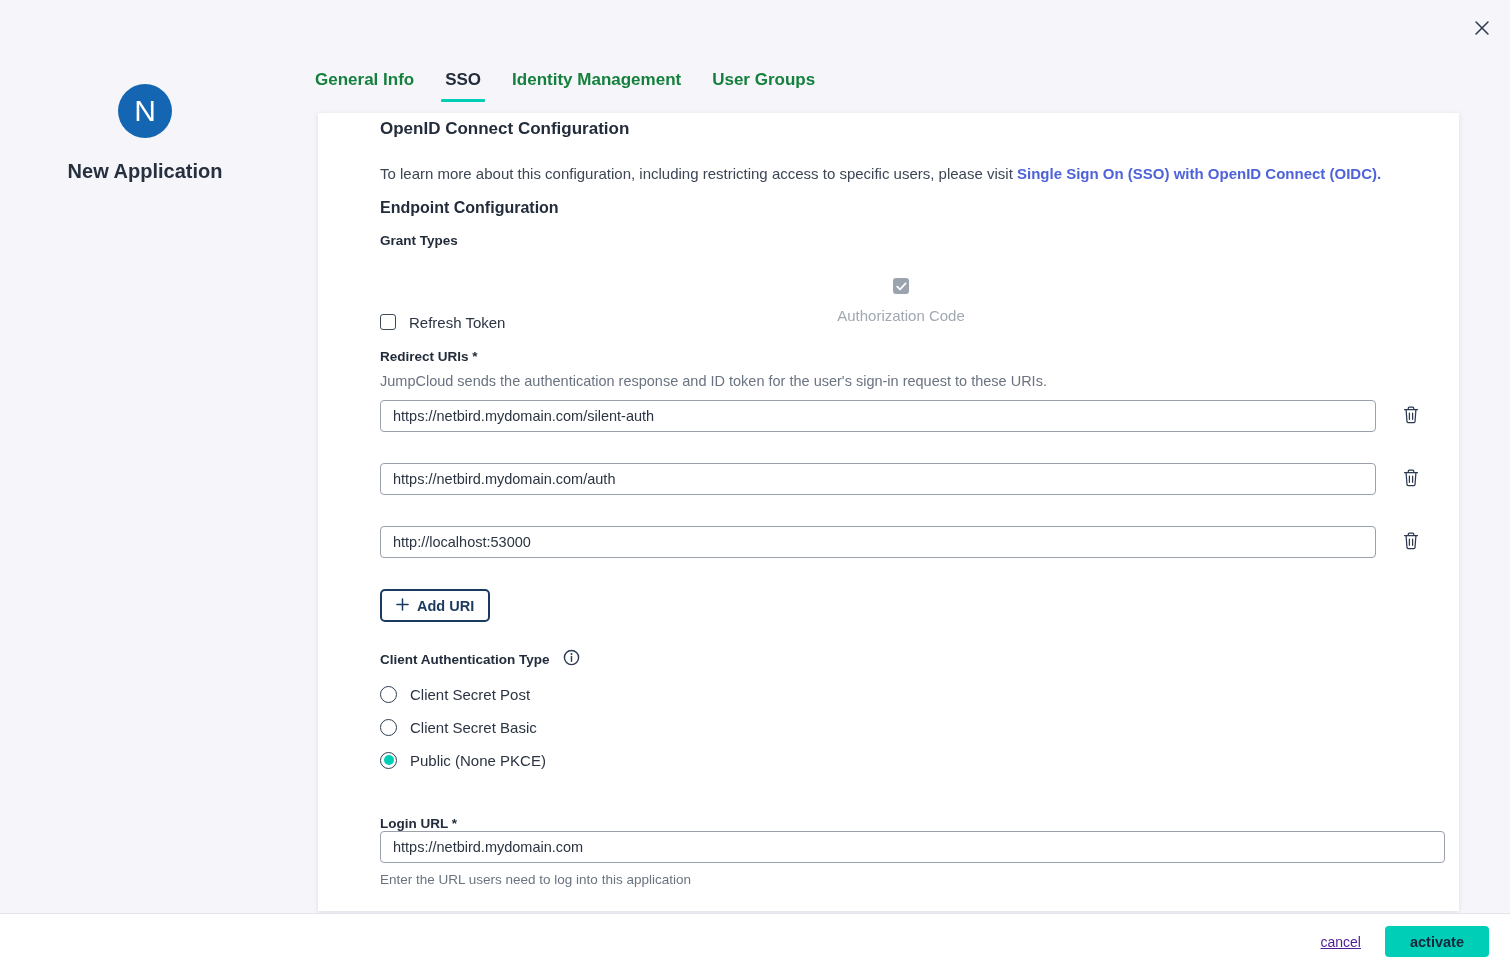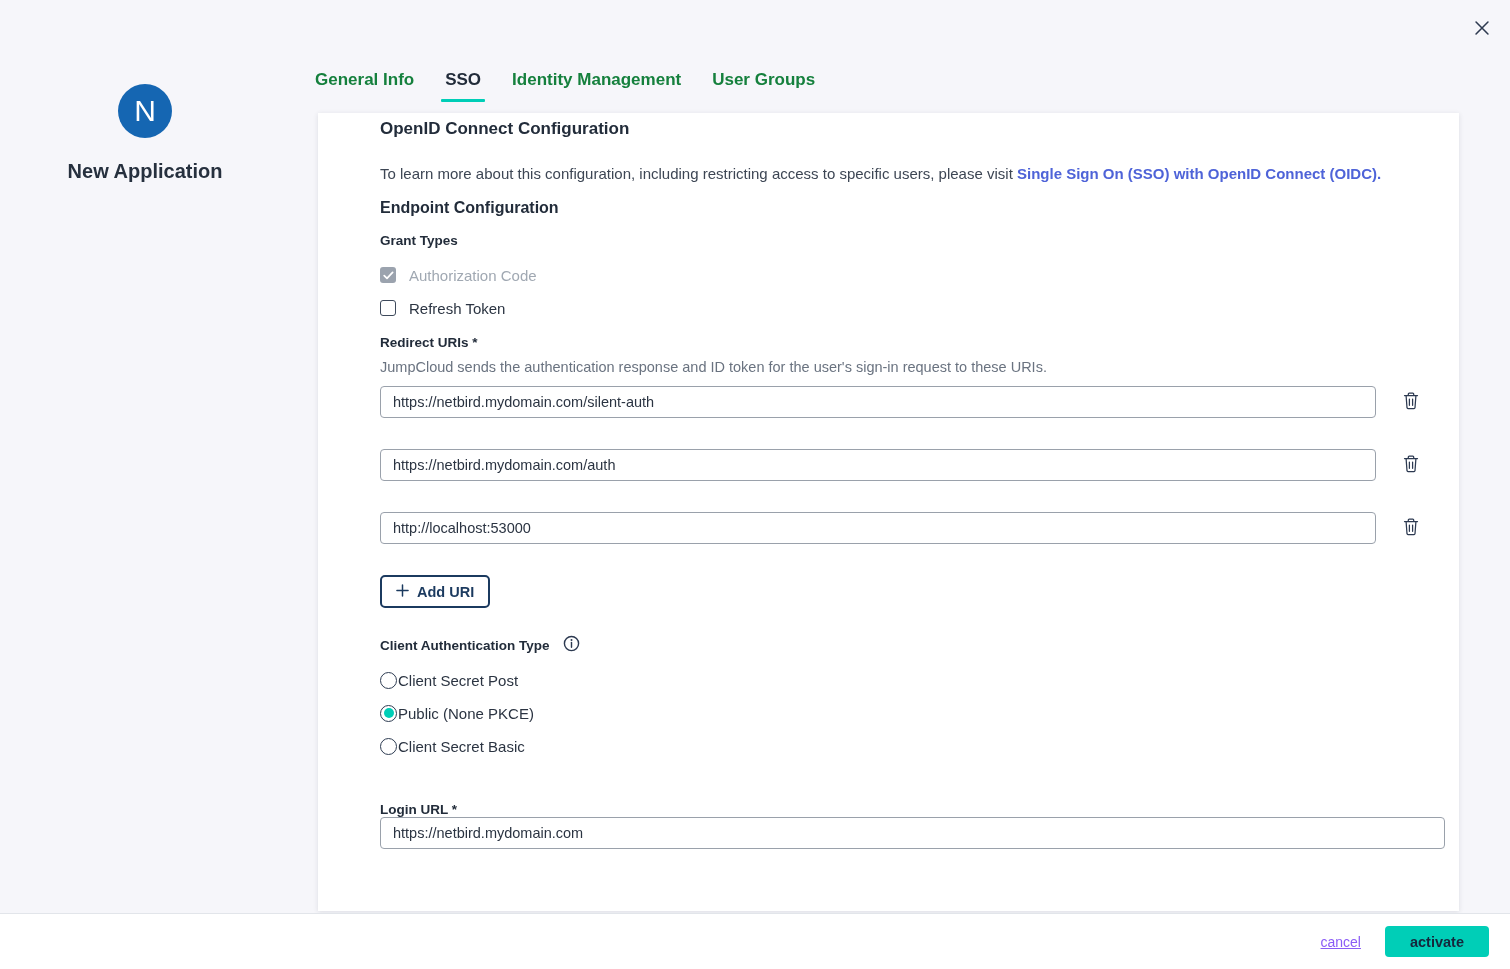--- a/index.html
+++ b/index.html
@@ -55,21 +55,21 @@
   .card h2 { font-size: 17px; font-weight: 700; color: #222c3a; }
   .intro { margin-top: 26px; font-size: 15px; color: #3d4654; }
   .intro .link { color: #4e63d8; font-weight: 700; text-decoration: none; cursor: pointer; }
   .card h3 { margin-top: 17px; font-size: 16px; font-weight: 700; color: #222c3a; }
 
   .field-label { margin-top: 16px; font-size: 13.5px; font-weight: 700; color: #222c3a; }
   .field-label.with-info { margin-top: 27px; display: flex; align-items: center; gap: 13px; }
 
   
   .check-row { display: flex; align-items: center; gap: 13px; height: 22px; cursor: pointer; }
-  .check-row.first { margin-top: 16px; }
+  .check-row.first { margin-top: 30px; flex-direction: column; }
   .check-row + .check-row { margin-top: 11px; }
   .checkbox {
     width: 16px; height: 16px; border-radius: 3px; flex: 0 0 auto;
     border: 1.5px solid #3e4a5c; background: #ffffff;
     display: flex; align-items: center; justify-content: center;
   }
   .checkbox.checked-disabled { border: none; background: #9ba3ae; }
   .check-label { font-size: 15px; color: #2b3442; }
   .check-label.muted { color: #a0a8b2; }
 
@@ -90,21 +90,21 @@
   }
   .add-uri {
     margin-top: 31px; height: 33px; padding: 0 14px;
     display: inline-flex; align-items: center; gap: 8px;
     background: #ffffff; border: 2px solid #1b3a5f; border-radius: 5px;
     font-family: "Liberation Sans", sans-serif;
     font-size: 14.5px; font-weight: 700; color: #1b3a5f; cursor: pointer;
   }
 
   
-  .radio-row { display: flex; align-items: center; gap: 1px; height: 22px; cursor: pointer; }
+  .radio-row { display: flex; align-items: center; gap: 13px; height: 22px; cursor: pointer; }
   .radio-row.first { margin-top: 14px; }
   .radio-row + .radio-row { margin-top: 11px; }
   .radio {
     width: 17px; height: 17px; border-radius: 50%; flex: 0 0 auto;
     border: 1.5px solid #2e3c52; background: #ffffff;
     display: flex; align-items: center; justify-content: center;
   }
   .radio.selected::after {
     content: ""; width: 10px; height: 10px; border-radius: 50%; background: #00ceb7;
   }
@@ -115,21 +115,21 @@
   .login-input { width: 1065px; margin-top: 0; }
   .helper { margin-top: 9px; font-size: 13.5px; color: #6a7380; }
 
   
   .footer {
     position: absolute; left: 0; right: 0; bottom: 0; height: 56px;
     background: #ffffff; border-top: 1px solid #e2e5ea;
     display: flex; align-items: center; justify-content: flex-end;
     gap: 24px; padding-right: 21px;
   }
-  .cancel-link { font-size: 14px; color: #8b5cf6; text-decoration: underline; cursor: pointer; }
+  .cancel-link { font-size: 14px; color: #4c1d95; text-decoration: underline; cursor: pointer; }
   .activate-btn {
     height: 31px; padding: 0 25px; border: none; border-radius: 4px;
     background: #00ceb7; color: #15273c;
     font-family: "Liberation Sans", sans-serif;
     font-size: 14.5px; font-weight: 700; cursor: pointer;
   }
 </style>
 </head>
 <body>
 
@@ -239,31 +239,32 @@
           </svg>
       </span>
     </div>
 
     <div class="radio-row first">
       <span class="radio"></span>
       <span class="radio-label">Client Secret Post</span>
     </div>
 
     <div class="radio-row">
+      <span class="radio"></span>
+      <span class="radio-label">Client Secret Basic</span>
+    </div>
+
+    <div class="radio-row">
       <span class="radio selected"></span>
       <span class="radio-label">Public (None PKCE)</span>
     </div>
 
-    <div class="radio-row">
-      <span class="radio"></span>
-      <span class="radio-label">Client Secret Basic</span>
-    </div>
-
     <div class="field-label login-label">Login URL *</div>
     <input class="text-input login-input" value="https://netbird.mydomain.com" style="">
+    <p class="helper">Enter the URL users need to log into this application</p>
 
   </main>
 
   <footer class="footer">
     <a class="cancel-link">cancel</a>
     <button class="activate-btn">activate</button>
   </footer>
 
 </div>
 

